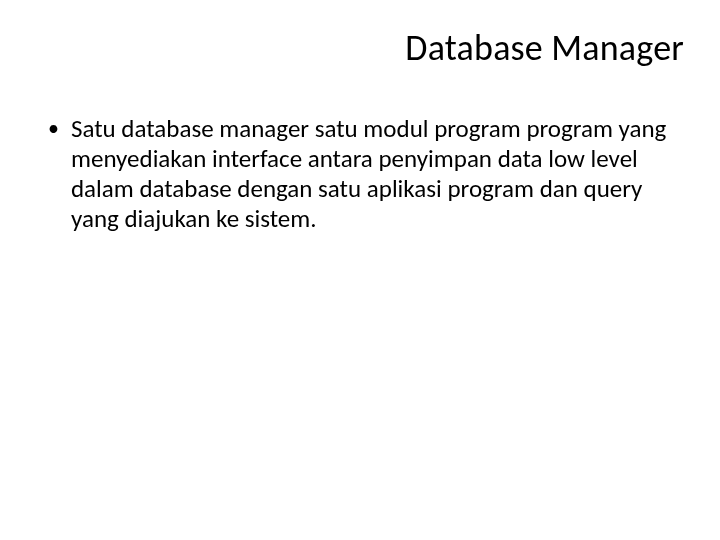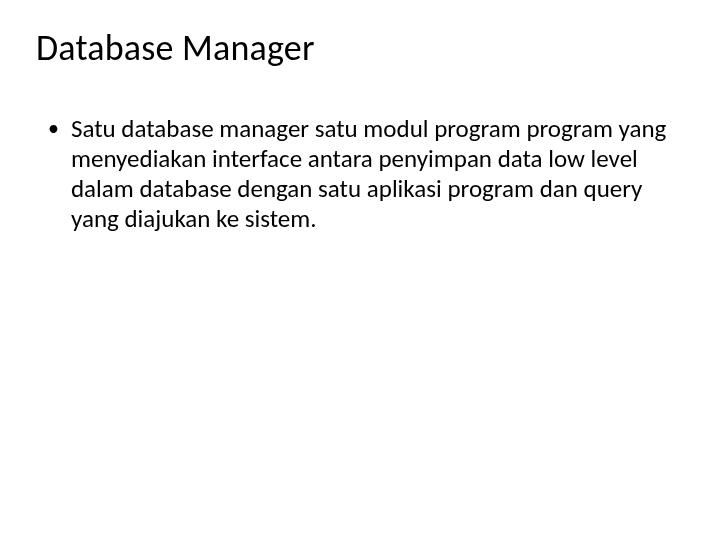--- a/index.html
+++ b/index.html
@@ -11,21 +11,21 @@
       width: 720px;
       height: 540px;
       background: #ffffff;
       font-family: Calibri, "Segoe UI", Arial, sans-serif;
       color: #000000;
       padding: 20px 36px 36px 36px;
     }
     .title {
       font-size: 36px;
       font-weight: 400;
-      text-align: left;
+      text-align: right;
       margin-top: 6px;
       margin-bottom: 44px;
       letter-spacing: 0.2px;
     }
     .body-content {
       padding-left: 10px;
     }
     .bullet-item {
       display: flex;
       align-items: flex-start;

